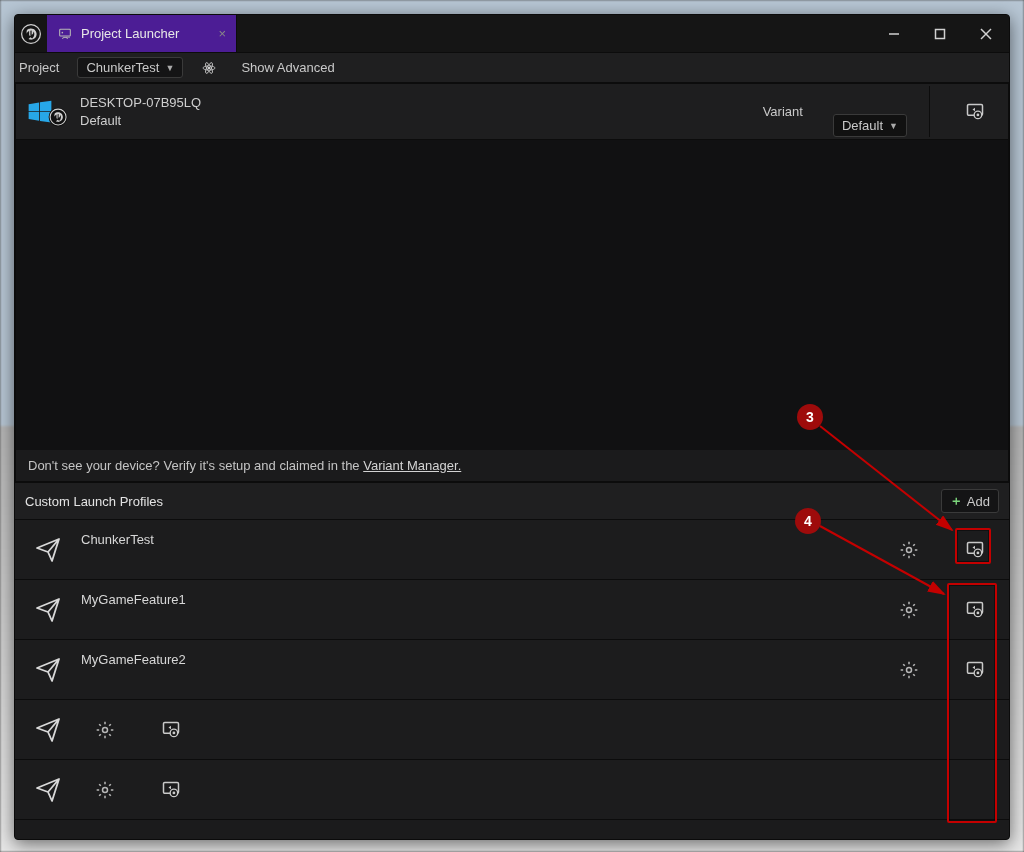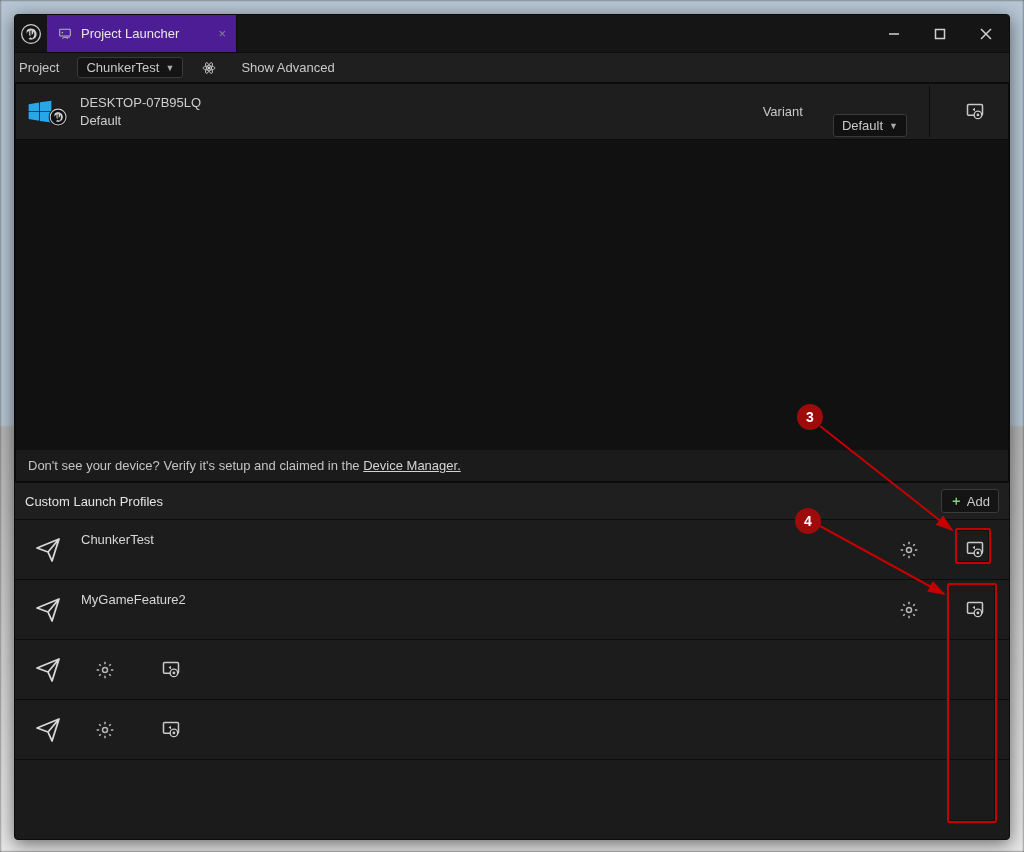--- a/index.html
+++ b/index.html
@@ -185,21 +185,21 @@
       </div>
       <div class="vsep"></div>
       <div class="launch-icon">
         <svg viewBox="0 0 24 24">
             <use href="#launch-icon-g"></use>
           </svg>
       </div>
     </div>
     <div class="empty-area"></div>
     <div class="hint-row">
-      <span>Don't see your device? Verify it's setup and claimed in the </span><span class="link">Device Manager.</span>
+      <span>Don't see your device? Verify it's setup and claimed in the </span><span class="link">Variant Manager.</span>
     </div>
   </div>
 
   <div class="profiles-header">
     <span class="profiles-title">Custom Launch Profiles</span>
     <div class="spacer"></div>
     <div class="add-btn">
       <span class="plus">＋</span>
       <span>Add</span>
     </div>
@@ -223,20 +223,38 @@
             <use href="#launch-icon-g"></use>
           </svg>
     </div>
       </div>
       <div class="profile-row">
     <div class="profile-icon">
       <svg viewBox="0 0 26 26" width="26" height="26">
             <use href="#plane-g"></use>
           </svg>
     </div>
+    <span class="profile-name">MyGameFeature1</span>
+    <div class="row-ctrl gear">
+      <svg viewBox="0 0 24 24">
+            <use href="#gear-g"></use>
+          </svg>
+    </div>
+    <div class="row-ctrl row-launch">
+      <svg viewBox="0 0 24 24">
+            <use href="#launch-icon-g"></use>
+          </svg>
+    </div>
+      </div>
+      <div class="profile-row">
+    <div class="profile-icon">
+      <svg viewBox="0 0 26 26" width="26" height="26">
+            <use href="#plane-g"></use>
+          </svg>
+    </div>
     <span class="profile-name">MyGameFeature2</span>
     <div class="row-ctrl gear">
       <svg viewBox="0 0 24 24">
             <use href="#gear-g"></use>
           </svg>
     </div>
     <div class="row-ctrl row-launch">
       <svg viewBox="0 0 24 24">
             <use href="#launch-icon-g"></use>
           </svg>

